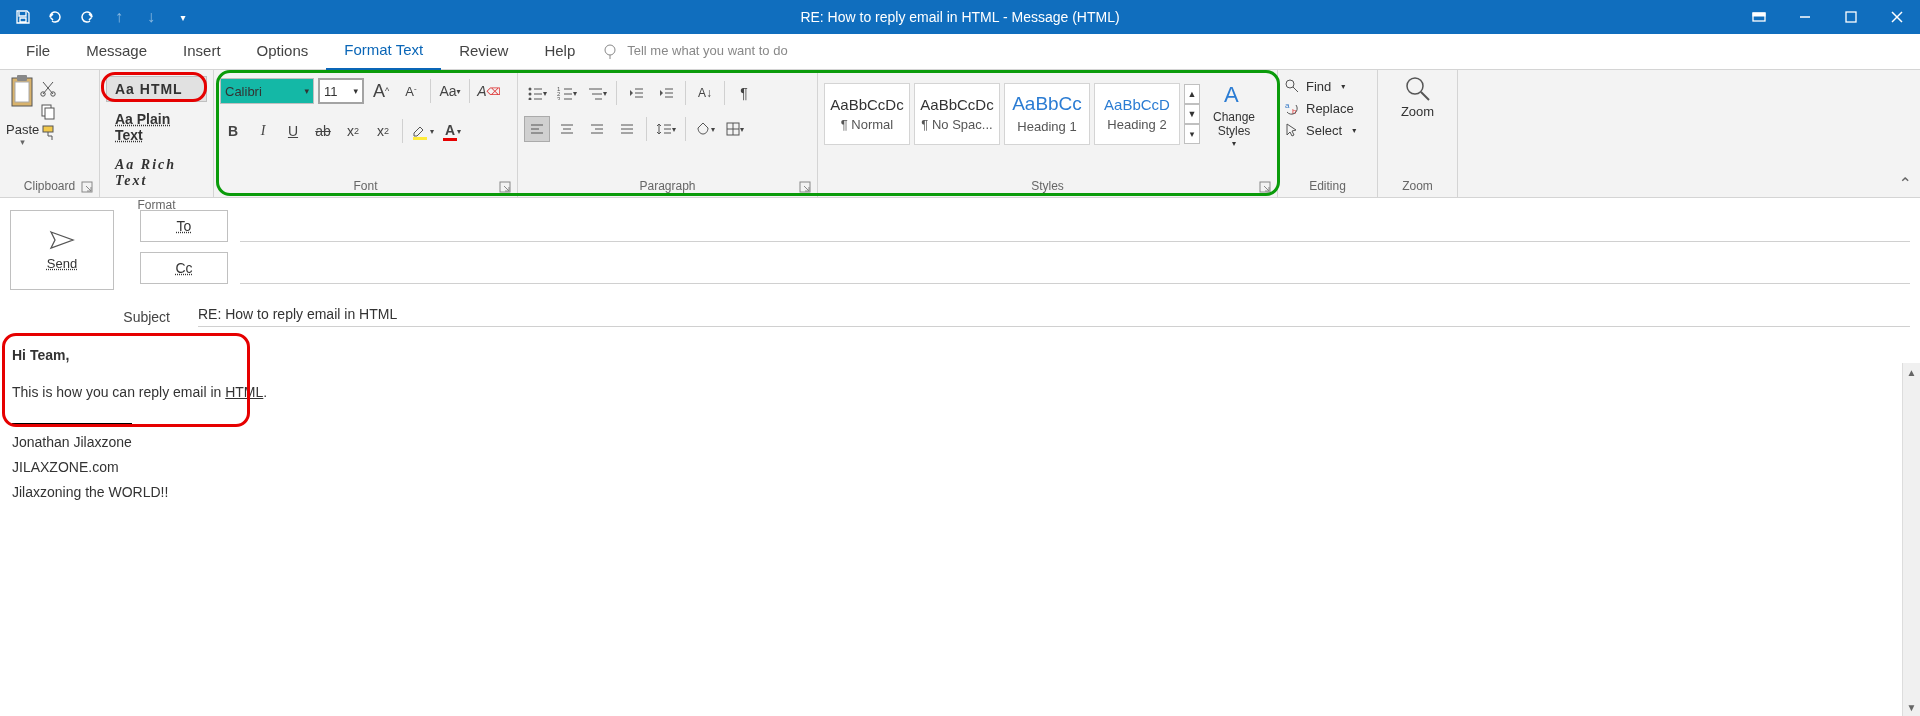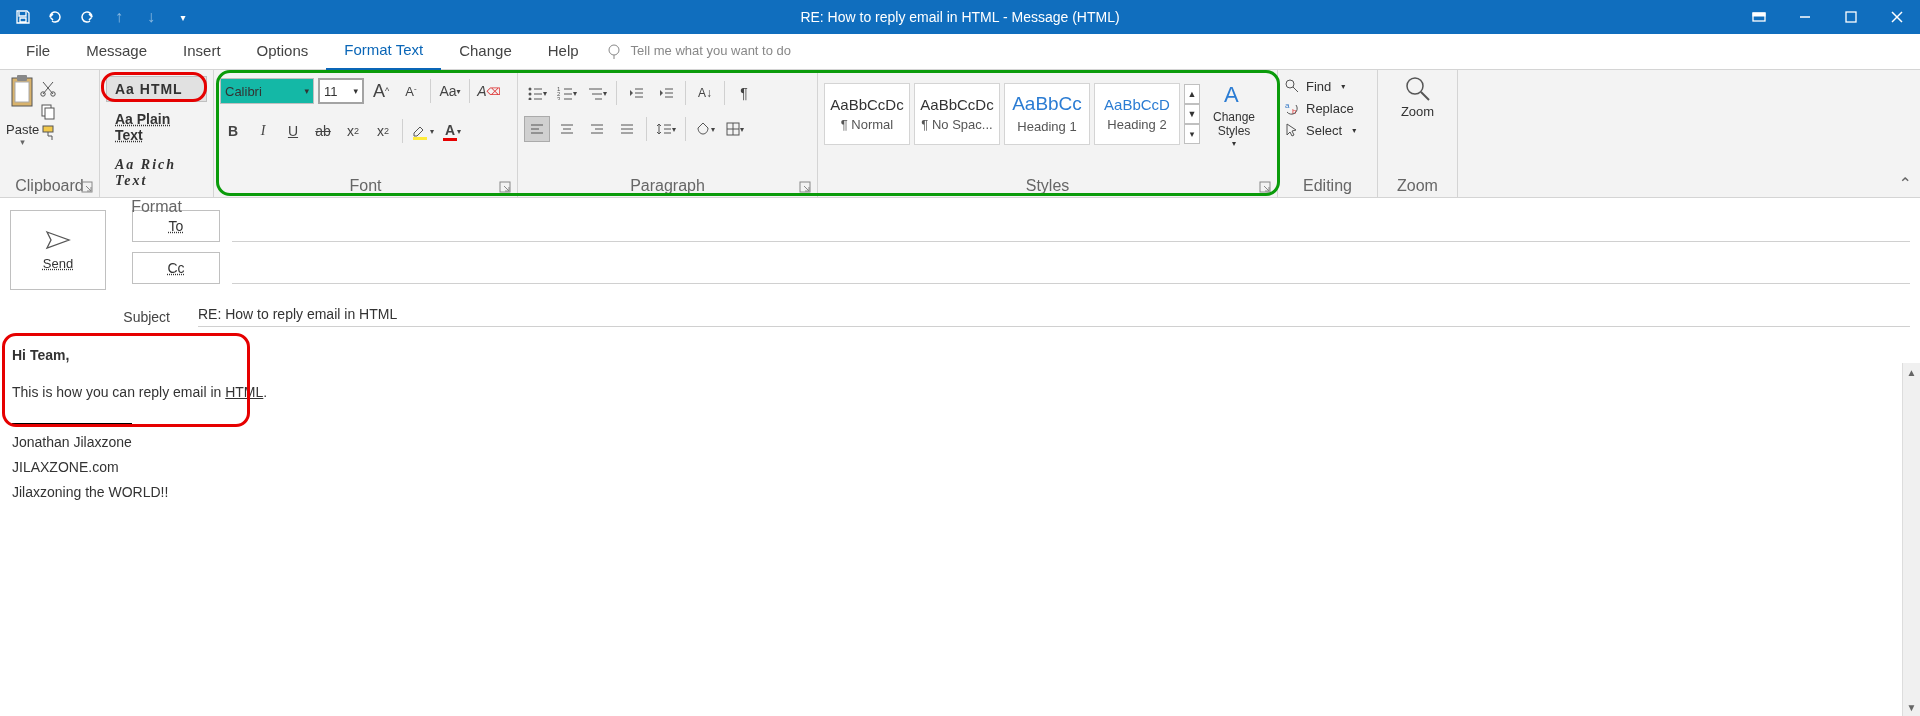--- a/index.html
+++ b/index.html
@@ -18,21 +18,21 @@
 
 .menubar { height: 36px; display: flex; align-items: flex-end; border-bottom: 1px solid #d4d4d4; padding: 0 8px; background: #fff; }
 .menu-item { padding: 8px 18px 10px; font-size: 15px; color: #444; }
 .menu-item.active { color: #0a66b7; border-bottom: 2px solid #0a66b7; margin-bottom: -1px; }
 .tellme { display: flex; gap: 8px; margin-left: 8px; padding-bottom: 8px; color: #888; }
 
 
 .ribbon { height: 128px; background: #f3f3f3; border-bottom: 1px solid #d4d4d4; display: flex; position: relative; }
 .group { border-right: 1px solid #d4d4d4; display: flex; flex-direction: column; height: 100%; }
 .group-body { flex: 1; display: flex; align-items: flex-start; padding: 4px 6px; }
-.group-label { height: 22px; text-align: center; font-size: 16px; color: #666; display: flex; align-items: center; justify-content: center; position: relative; }
+.group-label { height: 22px; text-align: center; font-size: 12px; color: #666; display: flex; align-items: center; justify-content: center; position: relative; }
 .dlaunch { position: absolute; right: 4px; bottom: 2px; width: 14px; height: 14px; }
 .collapse-ar { position: absolute; right: 8px; bottom: 4px; font-size: 16px; color: #666; }
 .clip-icons-col { display: flex; flex-direction: column; gap: 4px; justify-content: flex-start; padding-top: 6px; }
 .paste-big { display: flex; flex-direction: column; align-items: center; gap: 0; }
 
 
 .fmt-col { display: flex; flex-direction: column; gap: 4px; padding-top: 2px; }
 .fmt-btn { border: 1px solid transparent; padding: 4px 8px; font-size: 14px; text-align: left; font-weight: bold; }
 .fmt-html { background: #e1e1e1; border: 1px solid #c0c0c0; font-family: "Arial"; letter-spacing: 1px; }
 .fmt-plain { text-decoration: underline; text-decoration-style: dotted; }
@@ -64,21 +64,21 @@
 
 
 .zoom-col { display: flex; flex-direction: column; align-items: center; justify-content: center; width: 56px; }
 
 
 .red-circle { position: absolute; border: 3px solid #e60000; border-radius: 14px; pointer-events: none; }
 .green-box  { position: absolute; border: 3px solid #0a9b0a; border-radius: 14px; pointer-events: none; }
 
 
 .compose { display: flex; padding: 12px 10px 6px; gap: 4px; border-bottom: 0; }
-.send-box { width: 96px; height: 80px; border: 1px solid #c0c0c0; background: #fff; display: flex; flex-direction: column; align-items: center; justify-content: center; gap: 6px; }
+.send-box { width: 104px; height: 80px; border: 1px solid #c0c0c0; background: #fff; display: flex; flex-direction: column; align-items: center; justify-content: center; gap: 6px; }
 .addr-col { display: flex; flex-direction: column; gap: 10px; flex: 1; }
 .addr-row { display: flex; align-items: center; gap: 12px; }
 .addr-btn { width: 88px; height: 32px; border: 1px solid #c0c0c0; background: #fff; display: flex; align-items: center; justify-content: center; font-size: 14px; }
 .addr-field { flex: 1; height: 32px; border-bottom: 1px solid #d0d0d0; }
 .subj-row { display: flex; align-items: center; gap: 12px; padding: 10px 10px 4px 10px; }
 .subj-label { width: 176px; text-align: right; font-size: 14px; color: #444; padding-right: 16px;}
 .subj-field { flex: 1; border-bottom: 1px solid #d0d0d0; font-size: 14px; padding-bottom: 4px; }
 
 
 .mailbody { padding: 14px 12px; font-size: 14px; line-height: 1.5; position: relative; }
@@ -142,21 +142,21 @@
       </div>
   </div>
 </div>
 
 <div class="menubar">
   <div class="menu-item">File</div>
   <div class="menu-item">Message</div>
   <div class="menu-item">Insert</div>
   <div class="menu-item">Options</div>
   <div class="menu-item active">Format Text</div>
-  <div class="menu-item">Change</div>
+  <div class="menu-item">Review</div>
   <div class="menu-item">Help</div>
   <div class="tellme">
     <svg width="18" height="18">
         <circle cx="9" cy="7" r="5" stroke="#888" fill="none"></circle>
         <line x1="9" y1="12" x2="9" y2="16" stroke="#888"></line>
       </svg>
     <span>Tell me what you want to do</span>
   </div>
 </div>
 

